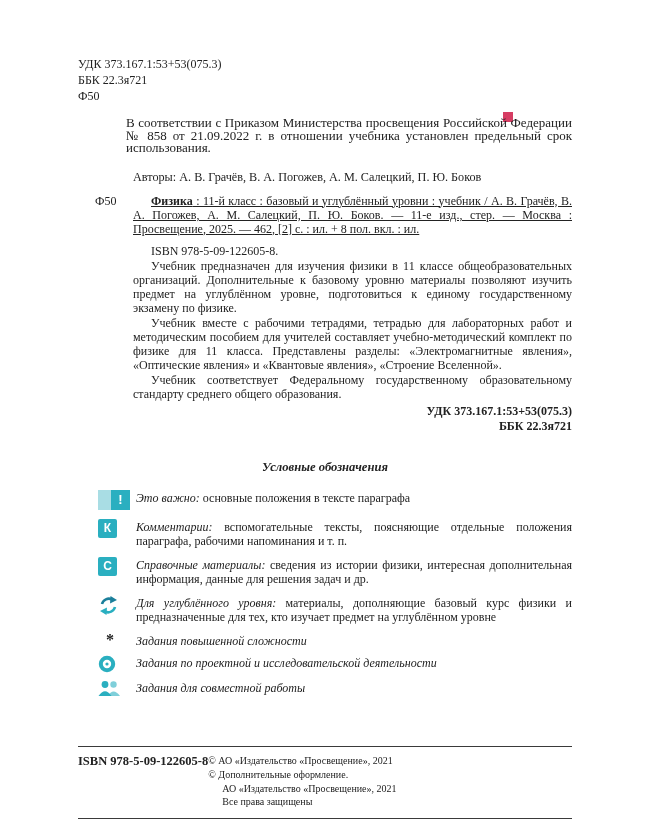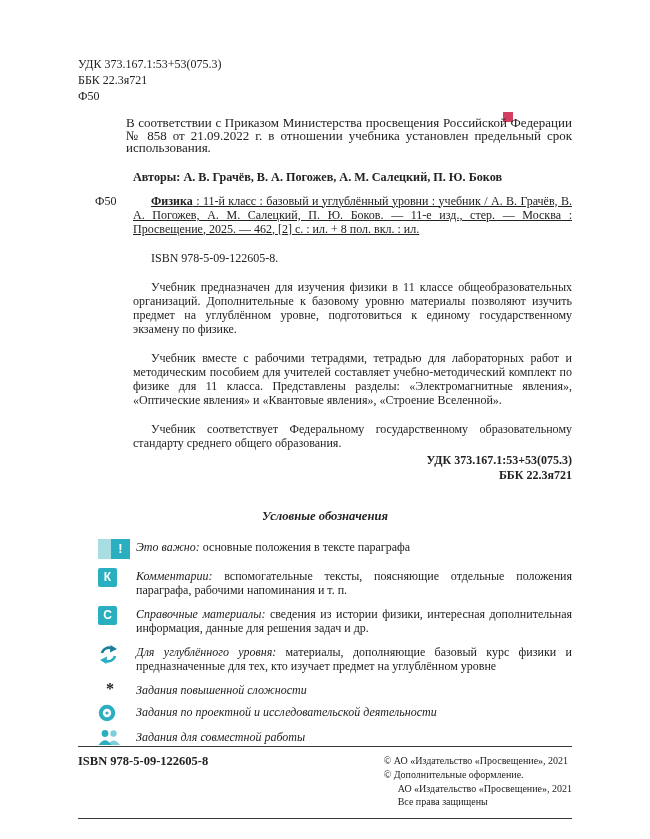--- a/index.html
+++ b/index.html
@@ -15,29 +15,29 @@
   .content { position: absolute; left: 78px; top: 56px; width: 494px; font-size: 12px; line-height: 14px; }
 
   .head-codes div { line-height: 16px; }
   .notice {
     margin: 13px 0 0 48px;
     width: 446px;
     font-size: 13px;
     line-height: 12.5px;
     text-align: justify;
   }
-  .authors-line { margin: 15px 0 0 55px; font-weight: bold; font-size: 12.2px; }
+  .authors-line { margin: 15px 0 0 55px; font-weight: normal; font-size: 12.2px; }
 
   .bib-block { position: relative; margin: 10px 0 0 55px; }
   .bib-code { position: absolute; left: -38px; top: 0; }
   .bib-entry { text-align: justify; text-indent: 18px; text-decoration: underline; }
   .bib-entry b { font-weight: bold; }
-  .isbn-note { margin-left: 55px; text-indent: 18px; margin-top: 15px; }
-
-  .annotation p { margin-left: 55px; text-indent: 18px; text-align: justify; margin-top: 15px; }
+  .isbn-note { margin-left: 55px; text-indent: 18px; margin-top: 8px; }
+
+  .annotation p { margin-left: 55px; text-indent: 18px; text-align: justify; margin-top: 1px; }
 
   .codes-right { margin-top: 3px; text-align: right; font-weight: bold; line-height: 15px; }
 
   .legend-title { margin-top: 26px; text-align: center; font-weight: bold; font-size: 12.6px; font-style: italic; }
 
   .legend { margin-top: 16px; }
   .legend-row { display: flex; margin-bottom: 9px; }
   .icon-col { width: 58px; padding-left: 20px; flex: 0 0 58px; }
   .legend-text { flex: 1; text-align: justify; padding-top: 1px; }
   .legend-text i { font-style: italic; }
@@ -59,21 +59,21 @@
     font-family: "Liberation Sans", sans-serif; font-weight: bold; font-size: 12px;
     border-radius: 2px;
   }
   .asterisk-marker { font-weight: bold; font-size: 16px; padding-left: 8px; display: inline-block; }
 
   .footer {
     position: absolute; left: 78px; top: 746px; width: 494px;
     border-top: 1.4px solid #3a3a3a;
     border-bottom: 1.4px solid #3a3a3a;
     padding: 7px 0 9px 0;
-    display: flex; justify-content: space-between;
+    display: flex; 
     min-height: 68px;
   }
   .footer-isbn { font-weight: bold; font-size: 12.5px; }
   .copyright { font-size: 10px; line-height: 13.8px; }
   .copyright .indent { padding-left: 14px; }
 
   .edge-marker { position: absolute; right: 1px; top: 112px; width: 10px; height: 10px; background: #d63d63; }
 </style>
 </head>
 <body>

